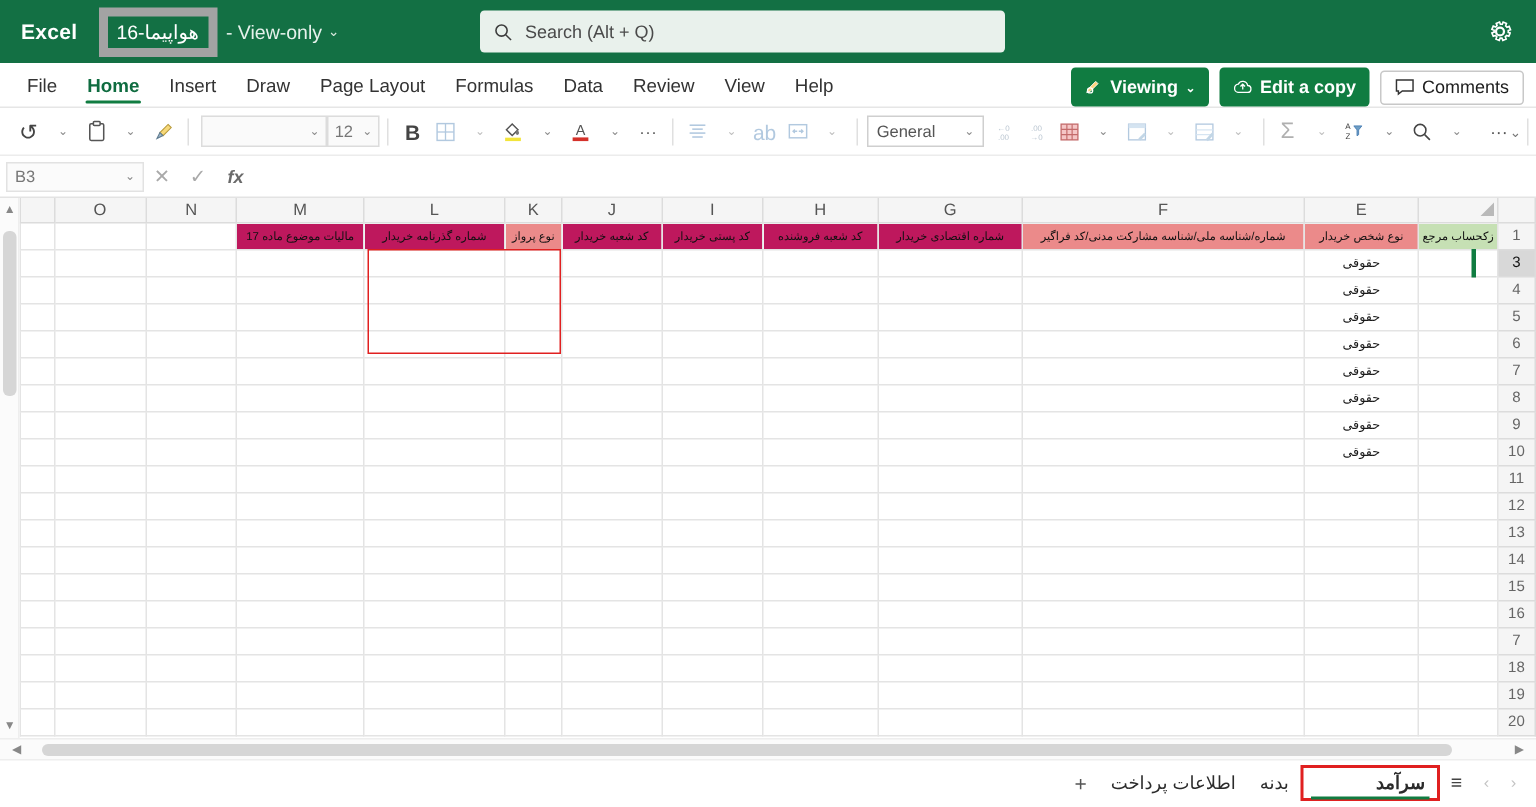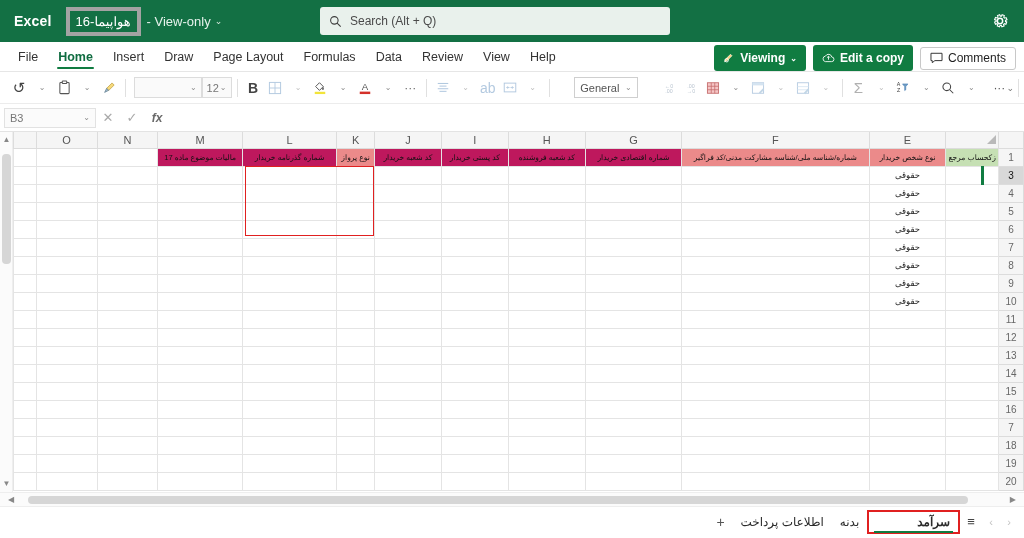--- a/index.html
+++ b/index.html
@@ -20,21 +20,21 @@
   .app-name {
     color: #fff; font-weight: bold; font-size: 14px;
     margin-left: 14px; letter-spacing: .2px;
   }
   .doc-title-wrap {
     margin-left: 14px;
     display: flex; align-items: center;
   }
   .doc-title {
     color: #fff; font-size: 13px; padding: 3px 6px;
-    border: 4px solid #a3a3a3;
+    border: 6px solid #a3a3a3;
     direction: rtl;
     white-space: nowrap;
   }
   .doc-status {
     color: #e6f2ec; font-size: 13px; margin-left: 6px;
     white-space: nowrap;
   }
   .chev-sm { font-size: 9px; margin-left: 4px; color: #dbeadf; }
   .searchbox {
     position: absolute; left: 320px; top: 7px;
@@ -104,21 +104,21 @@
   }
   .sizebox {
     width: 44px; height: 21px; border: 1px solid #dcdcdc;
     background: #fafafa; display: flex; align-items: center;
     justify-content: space-between; padding: 0 4px;
     font-size: 11px; color: #777;
   }
   .numfmt {
     width: 100px; height: 21px; border: 1px solid #cfcfcf; background: #fff;
     display: flex; align-items: center; justify-content: space-between;
-    padding: 0 5px; font-size: 11px; color: #555; margin: 0 20px;
+    padding: 0 5px; font-size: 11px; color: #555; margin: 0 2px;
   }
   .toolbar .far-chev { position: absolute; right: 10px; font-size: 9px; color: #777; }
 
   
   .fbar {
     height: 28px; background: #fff; display: flex; align-items: center;
     border-bottom: 1px solid #e3e3e3; padding-left: 4px;
   }
   .namebox {
     width: 92px; height: 20px; border: 1px solid #e2e2e2; background: #fbfbfb;

